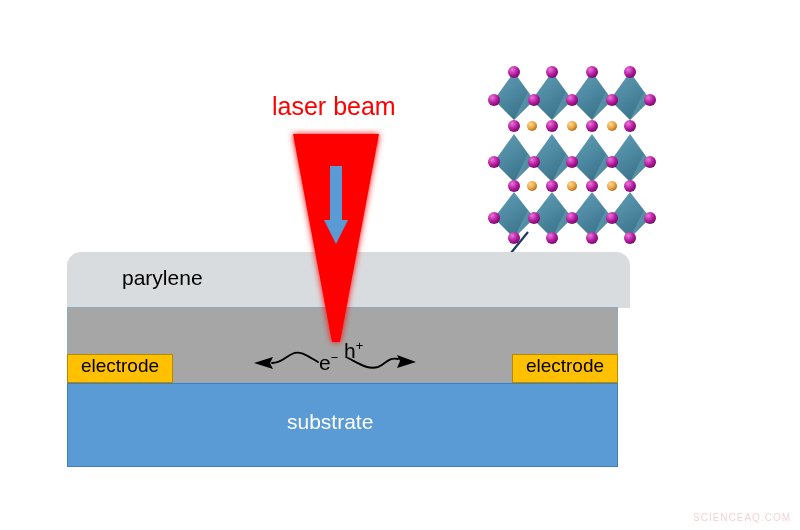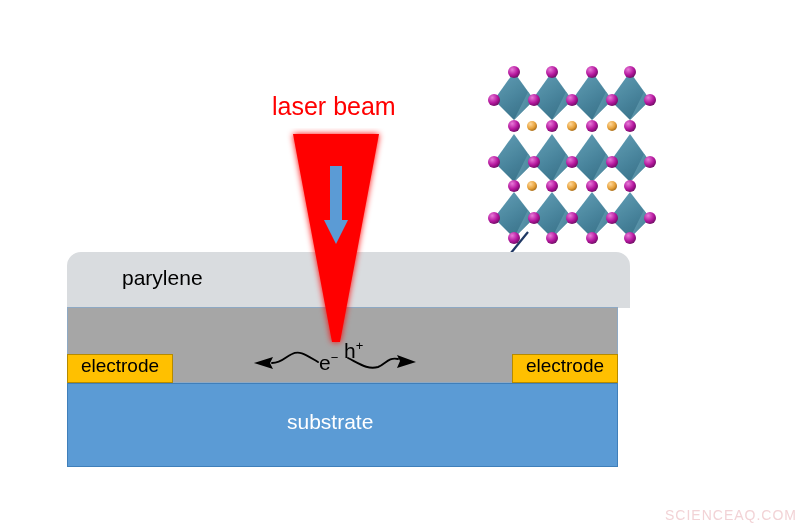--- a/index.html
+++ b/index.html
@@ -126,23 +126,23 @@
     position: absolute;
     left: 430px;
     top: 228px;
     width: 110px;
     height: 100px;
   }
 
   
   #watermark {
     position: absolute;
-    right: 3px;
+    right: 9px;
     bottom: 7px;
-    font-size: 14px;
+    font-size: 10px;
     letter-spacing: 1px;
     color: #f2d3d6;
     white-space: nowrap;
   }
 </style>
 </head>
 <body>
 
 <div id="stage">
 

